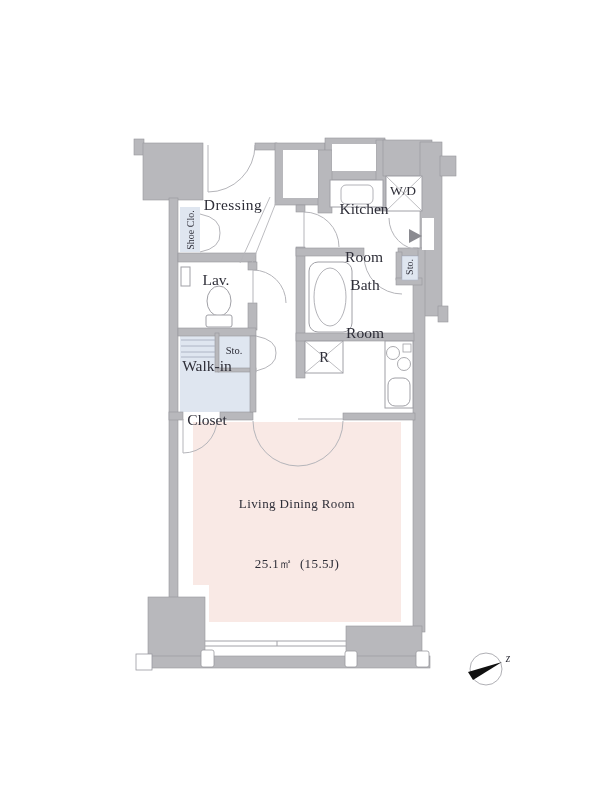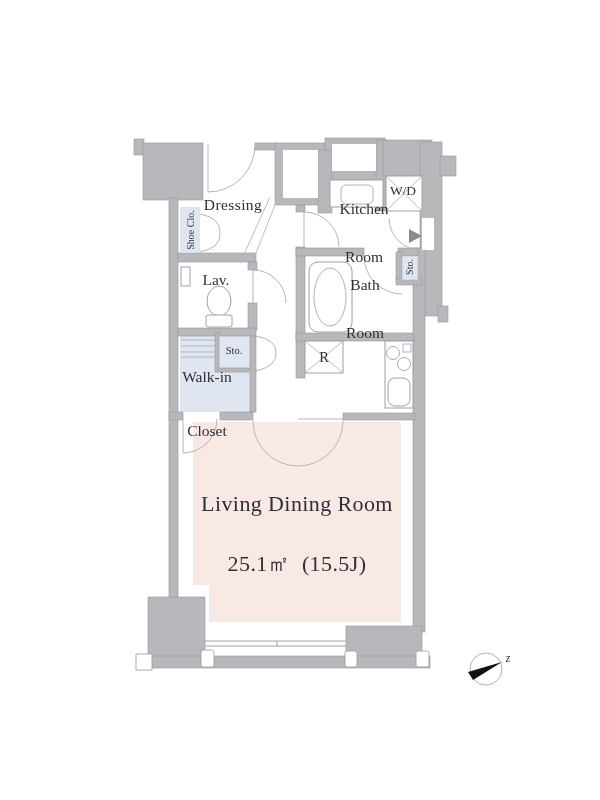--- a/index.html
+++ b/index.html
@@ -183,27 +183,27 @@
 
   <div class="lbl" style="left:216px;top:280px;font-size:15.5px">Lav.</div>
 
   <div class="lbl" style="left:365px;top:309px;font-size:15.5px;line-height:16px">
     <div>Bath</div>
     <div>Room</div>
   </div>
 
   <div class="lbl" style="left:234px;top:351px;font-size:10.5px">Sto.</div>
 
-  <div class="lbl" style="left:207px;top:404px;font-size:15.5px;line-height:18px">
+  <div class="lbl" style="left:207px;top:393px;font-size:15.5px;line-height:18px">
     <div>Walk-in</div>
     <div>Closet</div>
   </div>
 
   <div class="lbl" style="left:324px;top:358px;font-size:14.5px">R</div>
 
 
-  <div class="lbl" style="left:297px;top:534px;font-size:22px;line-height:20px;letter-spacing:.4px">
+  <div class="lbl" style="left:297px;top:534px;font-size:13px;line-height:20px;letter-spacing:.4px">
     <div>Living Dining Room</div>
     <div>25.1㎡  (15.5J)</div>
   </div>
 
   <div class="lbl it" style="left:508px;top:658px;font-size:11.5px">z</div>
 </div>
 
 </body></html>

